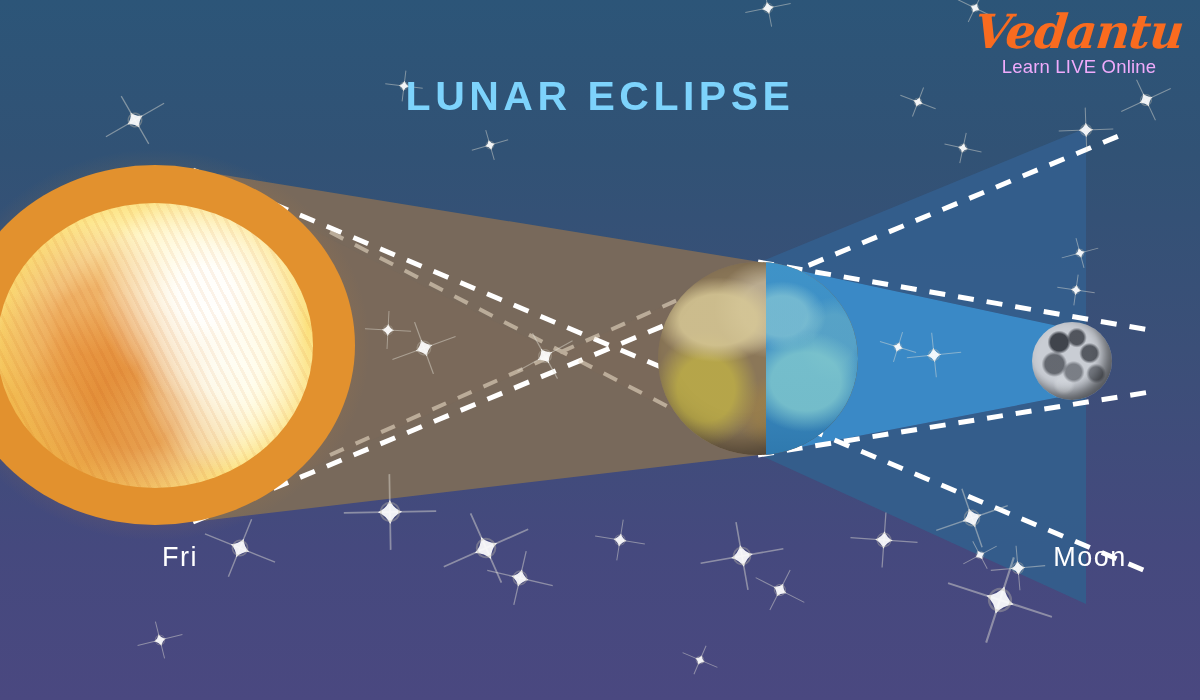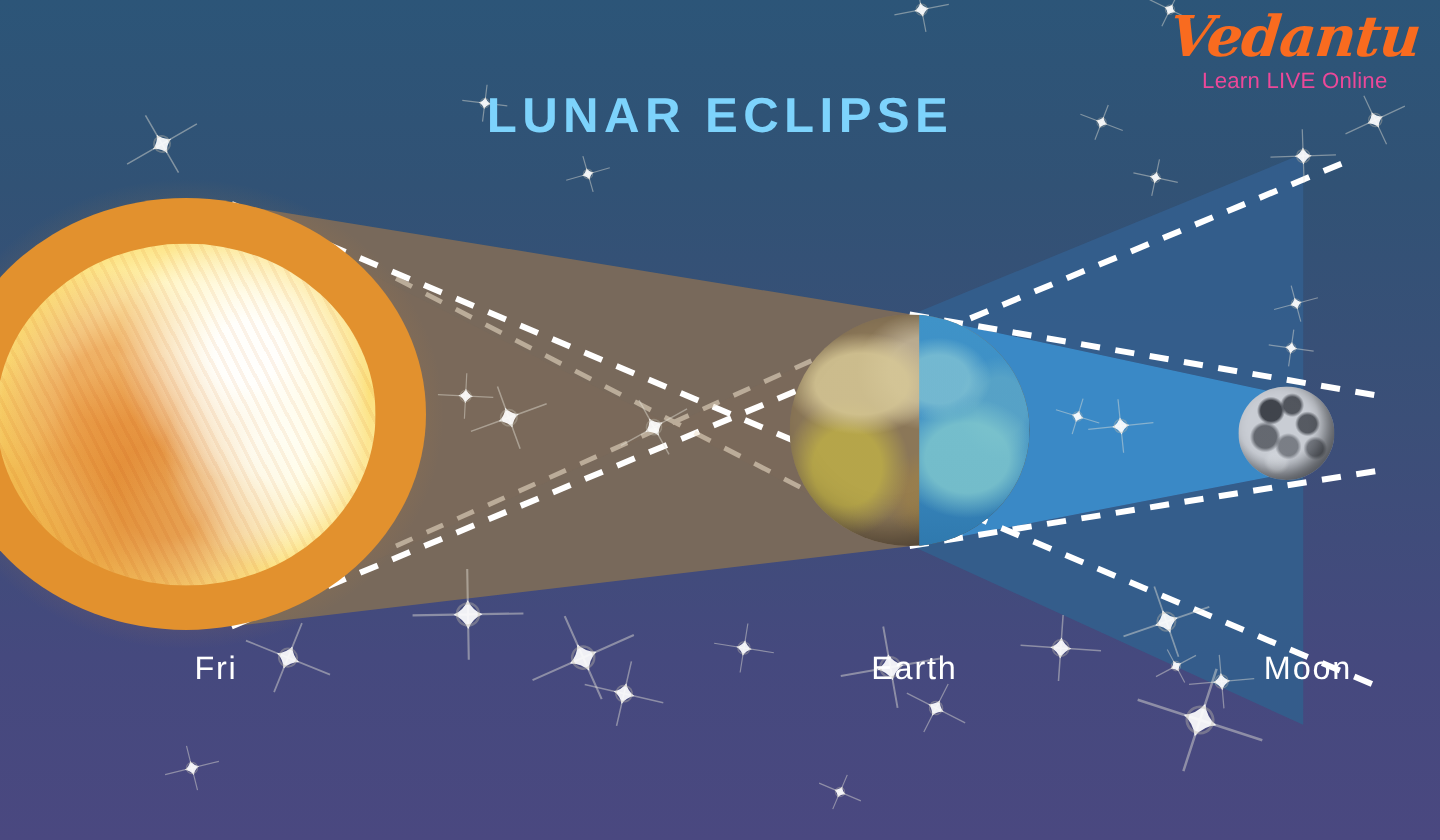--- a/index.html
+++ b/index.html
@@ -43,21 +43,21 @@
     font-size:47px;
     color:#F96B1F;
     letter-spacing:-1px;
     display:block;
     transform:skewX(-6deg);
   }
   #logo-tag{
     display:block;
     margin-top:3px;
     font-size:18.5px;
-    color:#ec4899;
+    color:#f0abfc;
     letter-spacing:.2px;
   }
 
   
   .body-label{
     position:absolute;
     color:#FFFFFF;
     font-size:27px;
     font-weight:400;
     letter-spacing:1.5px;
@@ -347,16 +347,15 @@
   </div>
 
   <div id="title">LUNAR ECLIPSE</div>
 
   <div id="logo">
     <span id="logo-word">Vedantu</span>
     <span id="logo-tag">Learn LIVE Online</span>
   </div>
 
   <div class="body-label" id="label-sun">Fri</div>
-  <div class="body-label" id="label-earth">Earth</div>
   <div class="body-label" id="label-moon">Moon</div>
 
 </div>
 
 </body></html>

